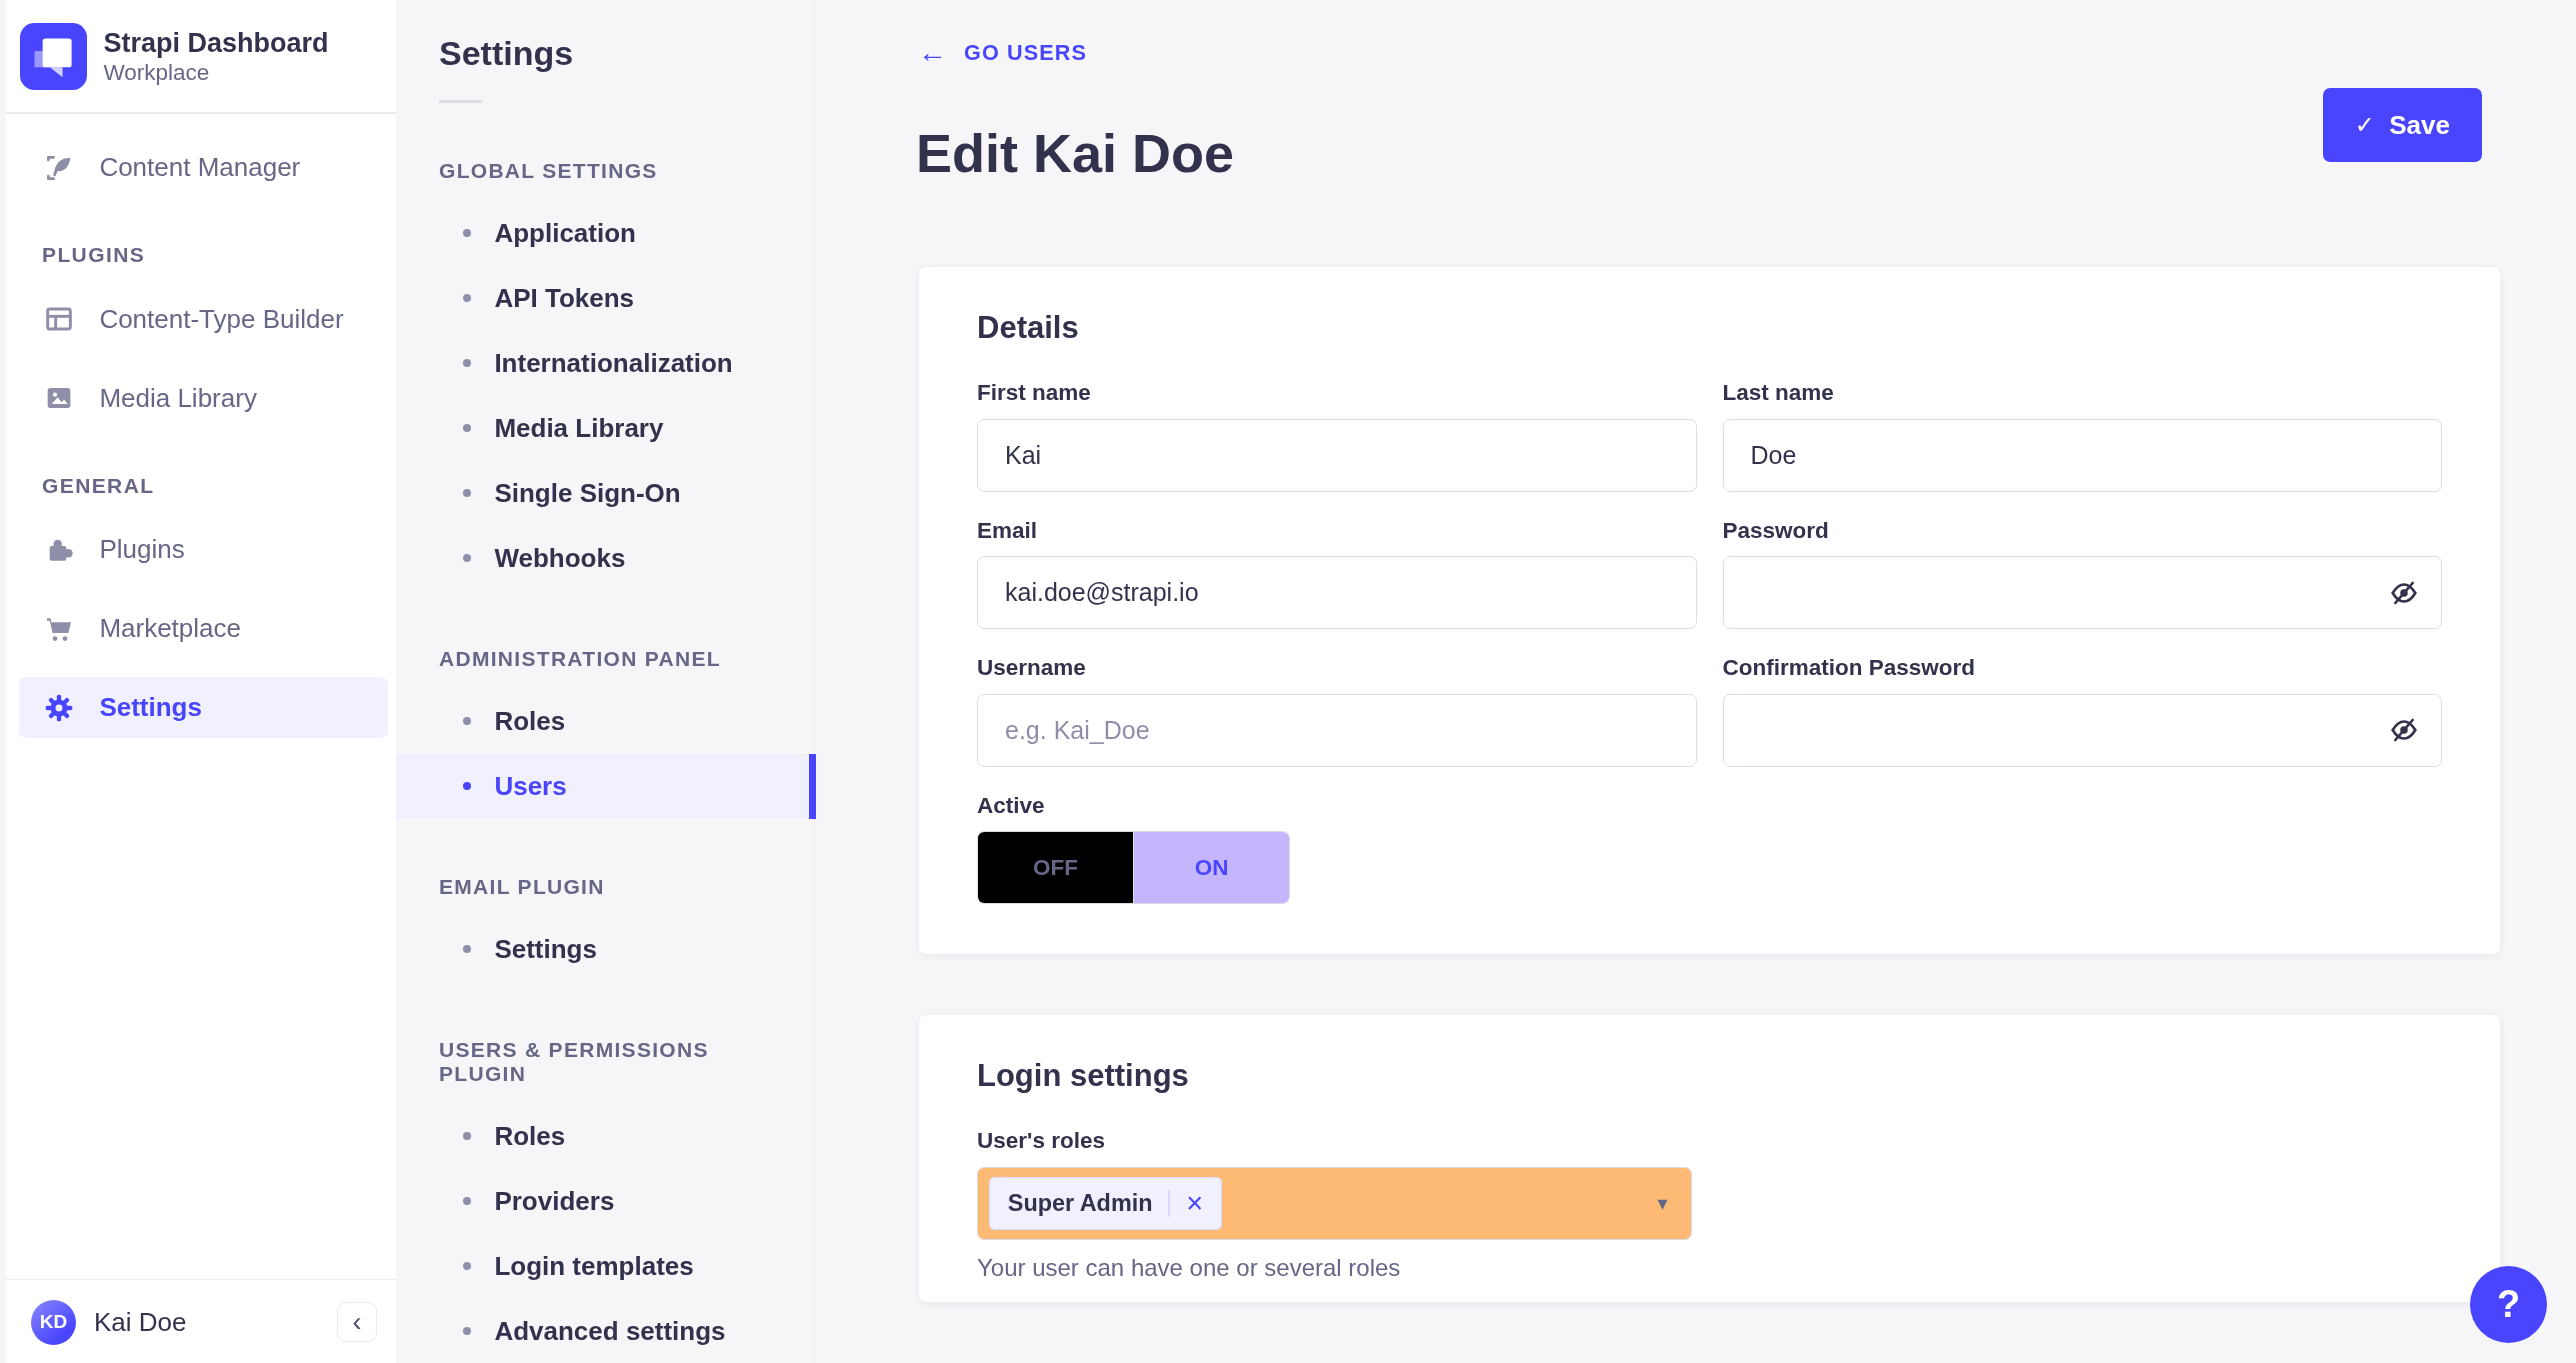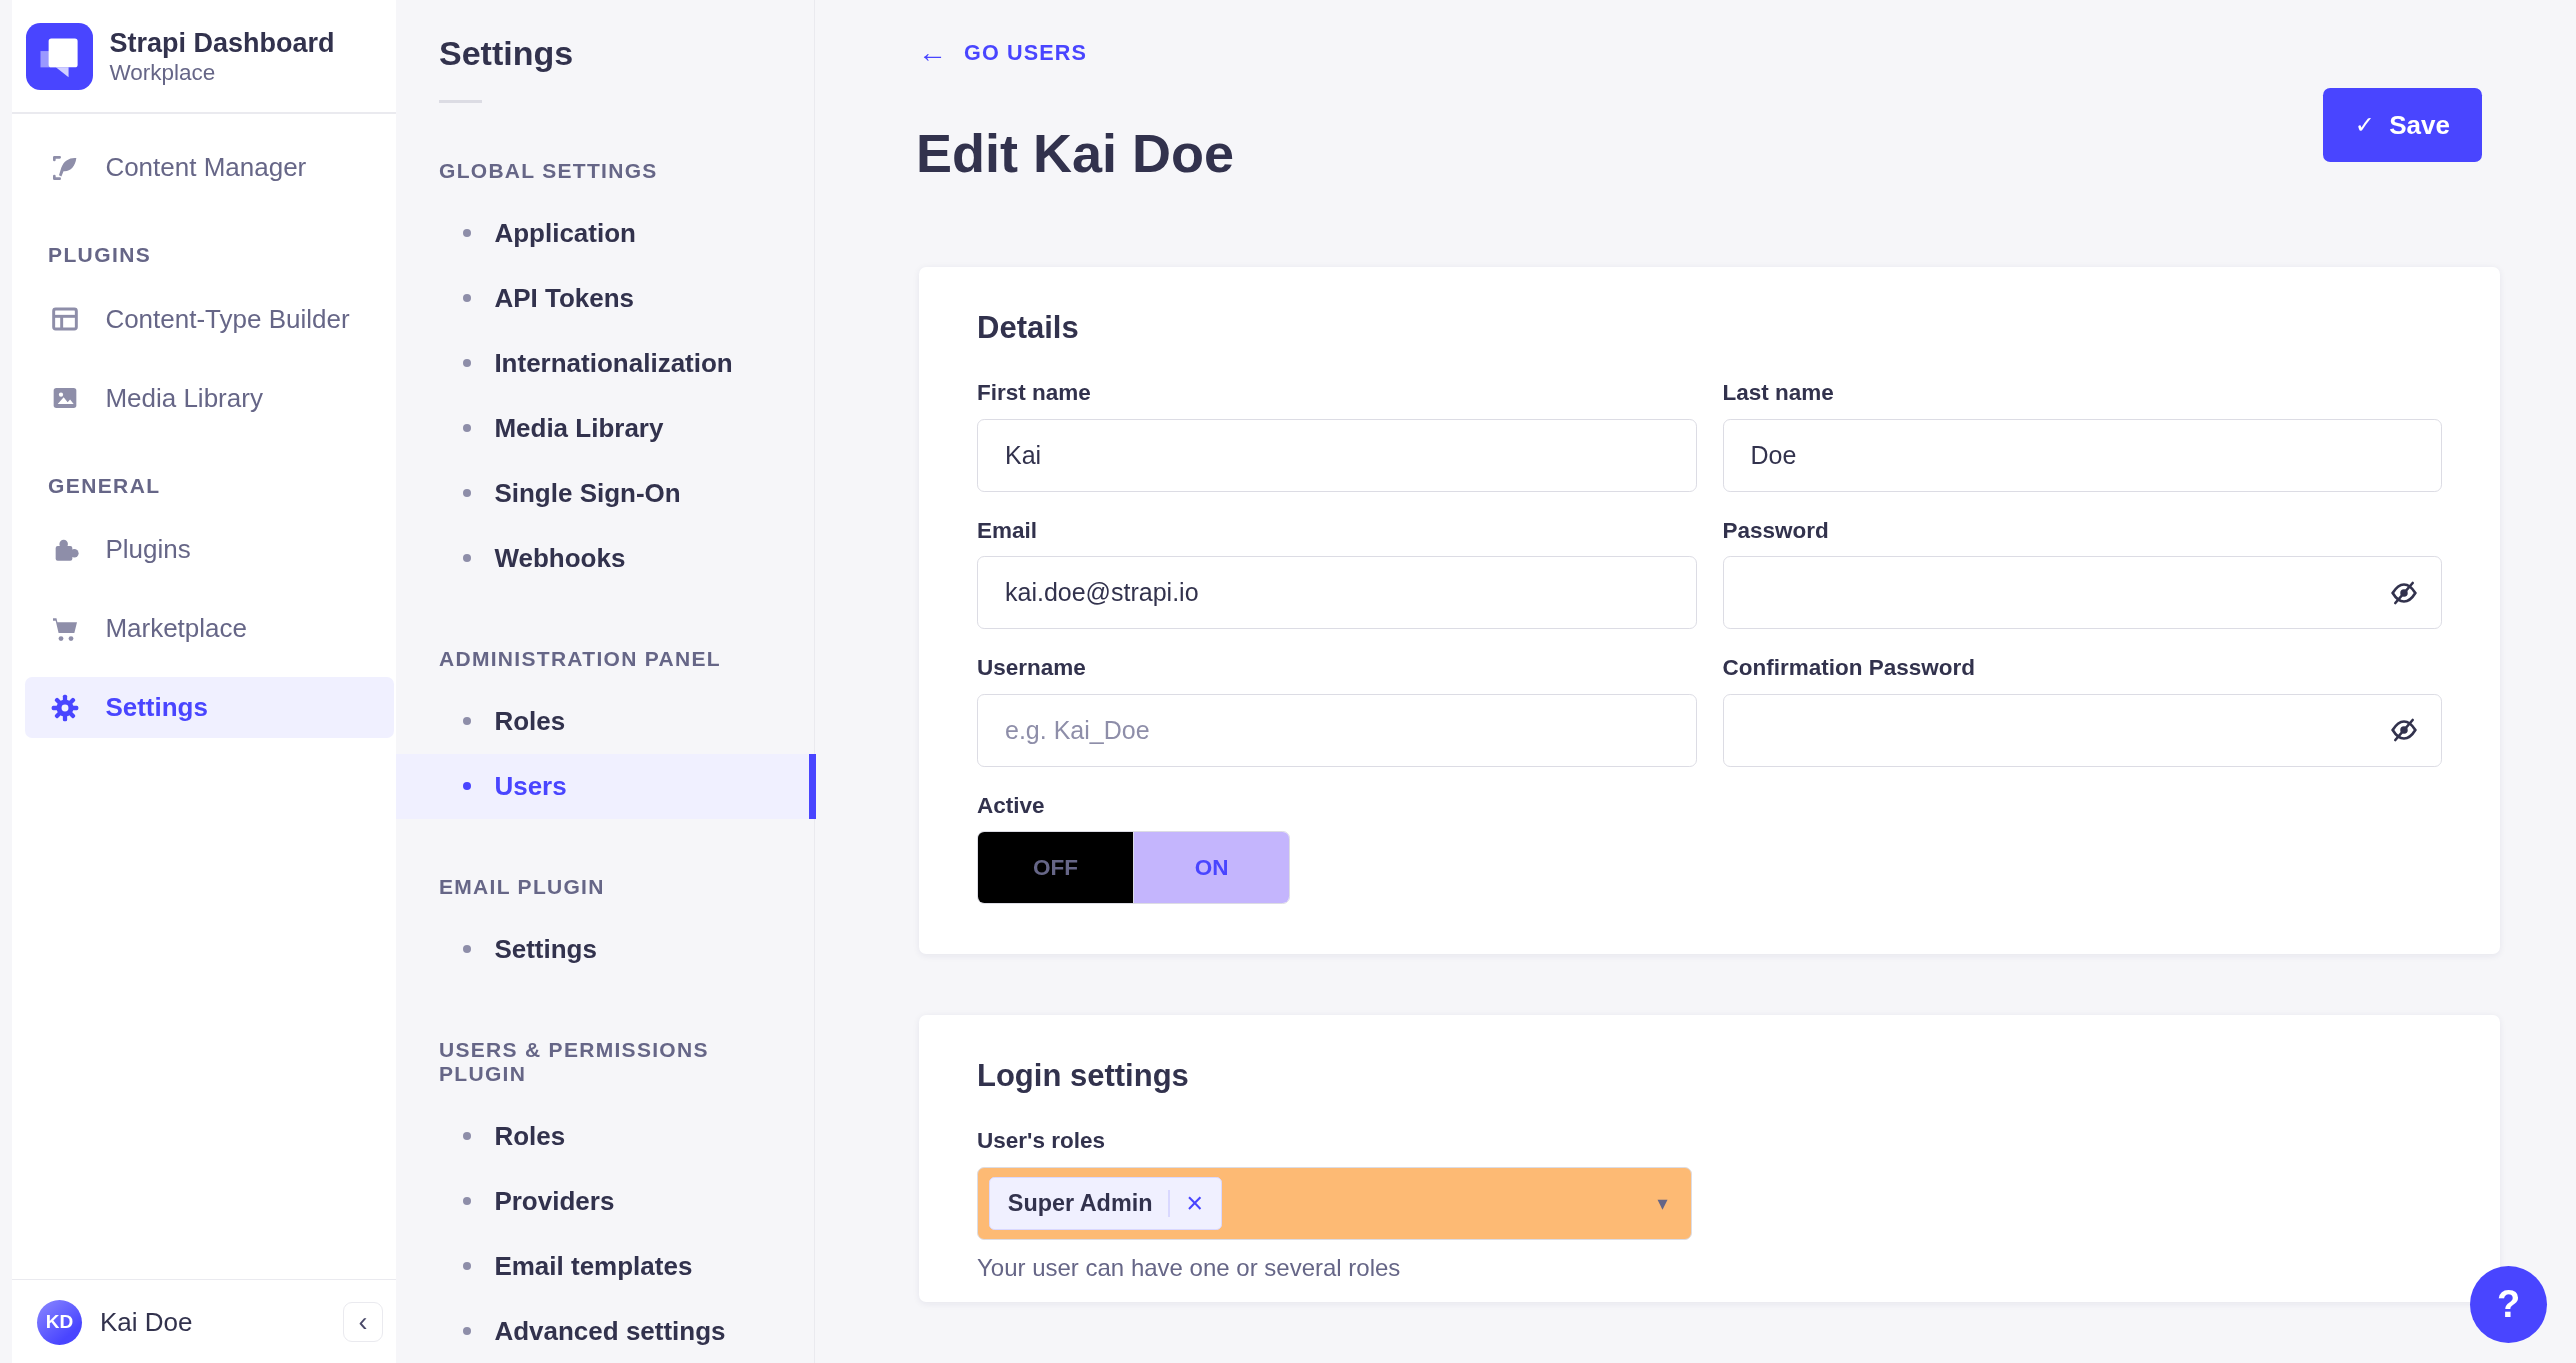--- a/index.html
+++ b/index.html
@@ -1,20 +1,20 @@
 <!DOCTYPE html>
 <html style="font-size:14.4px"><head>
 <meta charset="utf-8">
 <style>
   html,body{margin:0;padding:0;background:#e4e4ec;}
   .page{position:relative;width:2576px;height:1364px;background:#f6f6f9;overflow:hidden;
         font-family:"Liberation Sans",sans-serif;color:#32324d;}
 
   
-  .sidebar{position:absolute;left:12px;top:0;width:396px;height:1364px;background:#fff;
+  .sidebar{position:absolute;left:6px;top:0;width:396px;height:1364px;background:#fff;
            border-right:1.8px solid #eaeaef;box-sizing:border-box;}
   .logo-row{display:flex;align-items:center;gap:16px;padding:23.4px 18px 21.6px 14.4px;}
   .logo-mark{position:relative;width:67px;height:67px;border-radius:14.4px;background:#4945ff;flex:0 0 auto;}
   .logo-title{font-size:27px;font-weight:700;color:#32324d;line-height:1.2;}
   .logo-sub{font-size:22.5px;color:#666687;line-height:1.25;}
   .sidebar-divider{height:1.8px;background:#eaeaef;}
   .side-list{padding:23.4px 12.6px 0 12.6px;}
   .side-item{display:flex;align-items:center;gap:23.4px;height:61px;padding:0 23.4px;margin-bottom:18px;
              border-radius:7.2px;font-size:26px;color:#666687;cursor:pointer;}
   .side-item .ico{width:34px;height:34px;display:flex;align-items:center;justify-content:center;flex:0 0 auto;}
@@ -247,21 +247,21 @@
     <div class="subnav-item">
       <span class="bullet"></span>
       <span>Roles</span>
     </div>
     <div class="subnav-item">
       <span class="bullet"></span>
       <span>Providers</span>
     </div>
     <div class="subnav-item">
       <span class="bullet"></span>
-      <span>Email templates</span>
+      <span>Login templates</span>
     </div>
     <div class="subnav-item">
       <span class="bullet"></span>
       <span>Advanced settings</span>
     </div>
   </nav>
 
   <main class="main">
 
     <a class="go-back">

